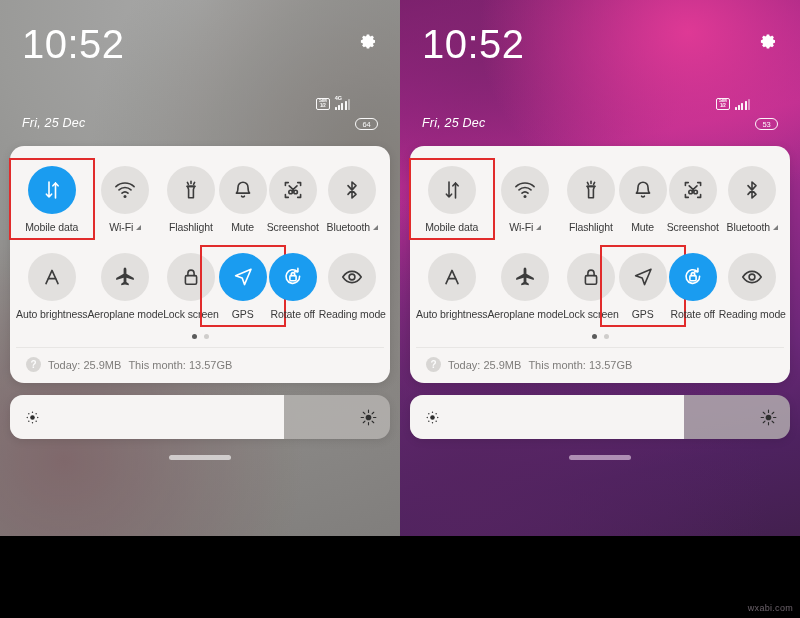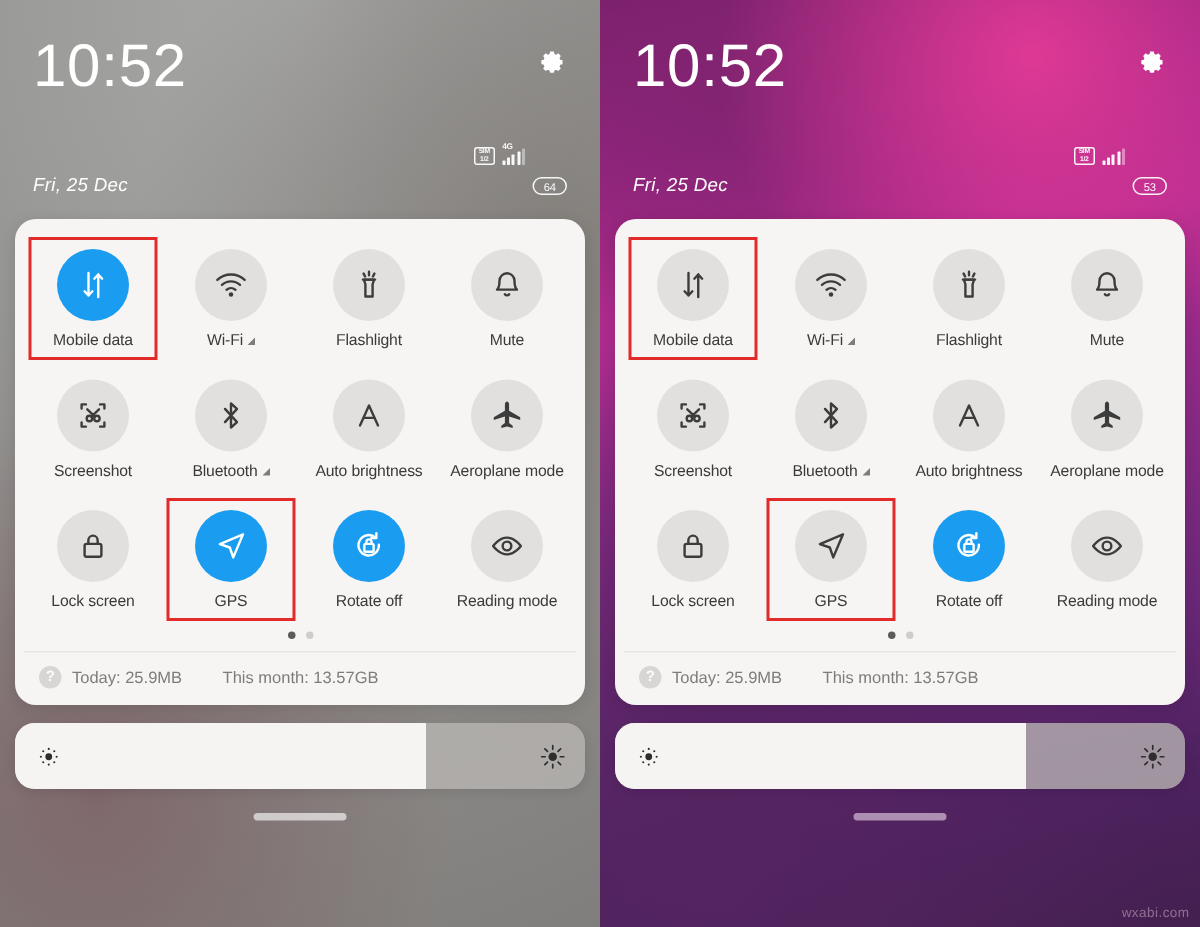--- a/index.html
+++ b/index.html
@@ -5,21 +5,21 @@
 <style>
   * { margin:0; padding:0; box-sizing:border-box; }
   html,body { width:800px; height:618px; overflow:hidden; }
   body {
     font-family: "Liberation Sans", sans-serif;
     background:#000;
   }
   .stage { position:relative; width:800px; height:618px; display:flex; }
 
   
-  .panel { position:relative; width:400px; height:618px; overflow:hidden; }
+  .panel { position:relative; width:400px; height:536px; overflow:hidden; }
 
   
   .panel.left .wall {
     position:absolute; inset:0;
     background:
       radial-gradient(115% 80% at 16% 86%, rgba(150,96,104,0.95) 0%, rgba(150,96,104,0) 52%),
       radial-gradient(120% 95% at 92% 30%, rgba(132,124,114,0.9) 0%, rgba(132,124,114,0) 58%),
       radial-gradient(150% 120% at 50% 0%, #a8a8a6 0%, #9a9a96 34%, #8e8a84 62%, #7e7a74 100%);
     filter: saturate(0.45);
   }
@@ -55,21 +55,21 @@
   .bars i:nth-child(4){ height:9px; }
   .bars i:nth-child(5){ height:11px; opacity:0.45; }
   .batt { min-width:23px; height:12px; border:1.2px solid #fff; border-radius:6px;
           display:flex; align-items:center; justify-content:center;
           font-size:7.5px; color:#fff; padding:0 3px; letter-spacing:-0.2px;margin-top:41px; }
 
   
   .qs { position:relative; z-index:2; margin:16px 10px 0 10px;
         background:#f7f5f4; border-radius:14px;
         box-shadow:0 2px 10px rgba(0,0,0,0.12); padding:14px 6px 0 6px; }
-  .grid { display:grid; grid-template-columns:repeat(4,1fr); row-gap:6px; }
+  .grid { display:grid; grid-template-columns:repeat(6,1fr); row-gap:6px; }
   .tile { position:relative; display:flex; flex-direction:column; align-items:center;
           padding:6px 0 8px 0; }
   .puck { width:48px; height:48px; border-radius:50%; background:#e2e0de;
           display:flex; align-items:center; justify-content:center; }
   .puck.on { background:#1a9cf0; }
   .puck svg { width:24px; height:24px; display:block; }
   .puck .gl { stroke:#3c3c3c; fill:none; stroke-width:1.6; stroke-linecap:round; stroke-linejoin:round; }
   .puck.on .gl { stroke:#ffffff; }
   .puck .glf { fill:#3c3c3c; stroke:none; }
   .tlabel { margin-top:7px; font-size:10.5px; color:#3a3a3a; white-space:nowrap;
@@ -82,21 +82,21 @@
 
   .dots { display:flex; justify-content:center; align-items:center; gap:7px; padding:6px 0 8px 0; }
   .dots span { width:5px; height:5px; border-radius:50%; background:#cfcdcb; display:block; }
   .dots span.act { background:#5b5b5b; }
 
   .usage { border-top:1px solid #e8e6e4; display:flex; align-items:center; gap:7px;
            padding:9px 10px 11px 10px; }
   .qmark { width:15px; height:15px; border-radius:50%; background:#d8d6d4; color:#fbfbfb;
            font-size:10px; display:flex; align-items:center; justify-content:center; font-weight:700; }
   .usage .u { font-size:11px; color:#7e7c7a; }
-  .usage .u + .u { margin-left:20px; }
+  .usage .u + .u { margin-left:0; }
 
   
   .bright { position:relative; z-index:2; margin:12px 10px 0 10px; height:44px;
             border-radius:13px; overflow:hidden; display:flex; align-items:center;
             background:rgba(185,182,180,0.78); box-shadow:0 2px 8px rgba(0,0,0,0.10); }
   .bright .fill { position:absolute; left:0; top:0; bottom:0; background:#f6f4f3; }
   .bright .ic { position:relative; z-index:2; display:flex; align-items:center;
                 justify-content:center; width:44px; }
   .bright .ic.r { margin-left:auto; }
   .bright svg { width:17px; height:17px; display:block; }

